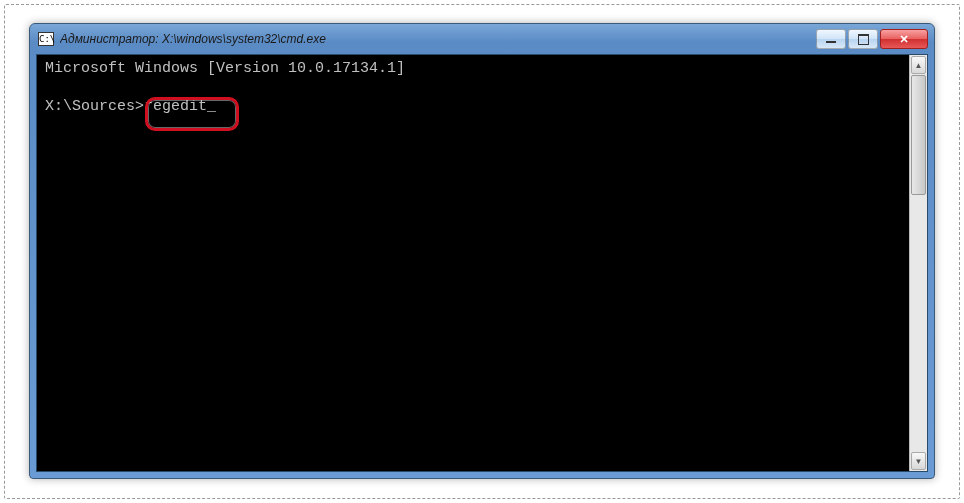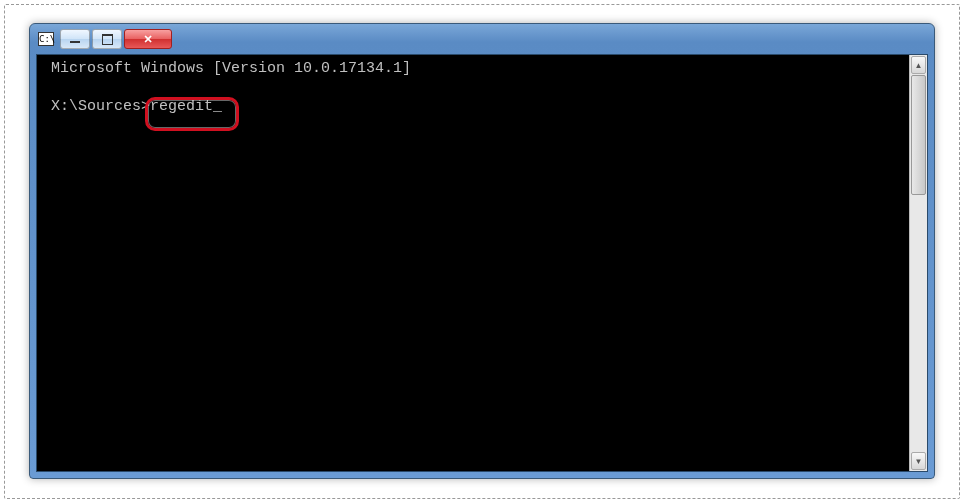--- a/index.html
+++ b/index.html
@@ -108,21 +108,21 @@
     .client-area {
       flex: 1;
       margin: 0 6px 6px 6px;
       background: #000;
       border: 1px solid #2a4a6a;
       display: flex;
       position: relative;
     }
     .terminal {
       flex: 1;
-      padding: 4px 14px;
+      padding: 4px 8px;
       font-family: 'Consolas', 'Courier New', monospace;
       font-size: 15px;
       color: #c0c0c0;
       line-height: 19px;
       white-space: pre;
       overflow: hidden;
     }
     .scrollbar {
       width: 18px;
       background: #e8e8e8;
@@ -172,20 +172,21 @@
     .cmd-text { color: #c0c0c0; }
   </style>
 </head>
 <body>
 
 <div class="outer-border"></div>
 
 <div class="window">
   <div class="titlebar">
     <div class="app-icon">C:\</div>
+    <div class="title-text">Администратор: X:\windows\system32\cmd.exe</div>
     <div class="window-controls">
       <div class="ctrl-btn ctrl-min" title="minimize"></div>
       <div class="ctrl-btn ctrl-max" title="maximize"></div>
       <div class="ctrl-btn ctrl-close" title="close"></div>
     </div>
   </div>
   <div class="client-area">
     <div class="terminal"><span>Microsoft Windows [Version 10.0.17134.1]</span>
 <span></span>
 <span class="prompt-line">X:\Sources&gt;</span><span class="cmd-text">regedit</span><span>_</span></div>

